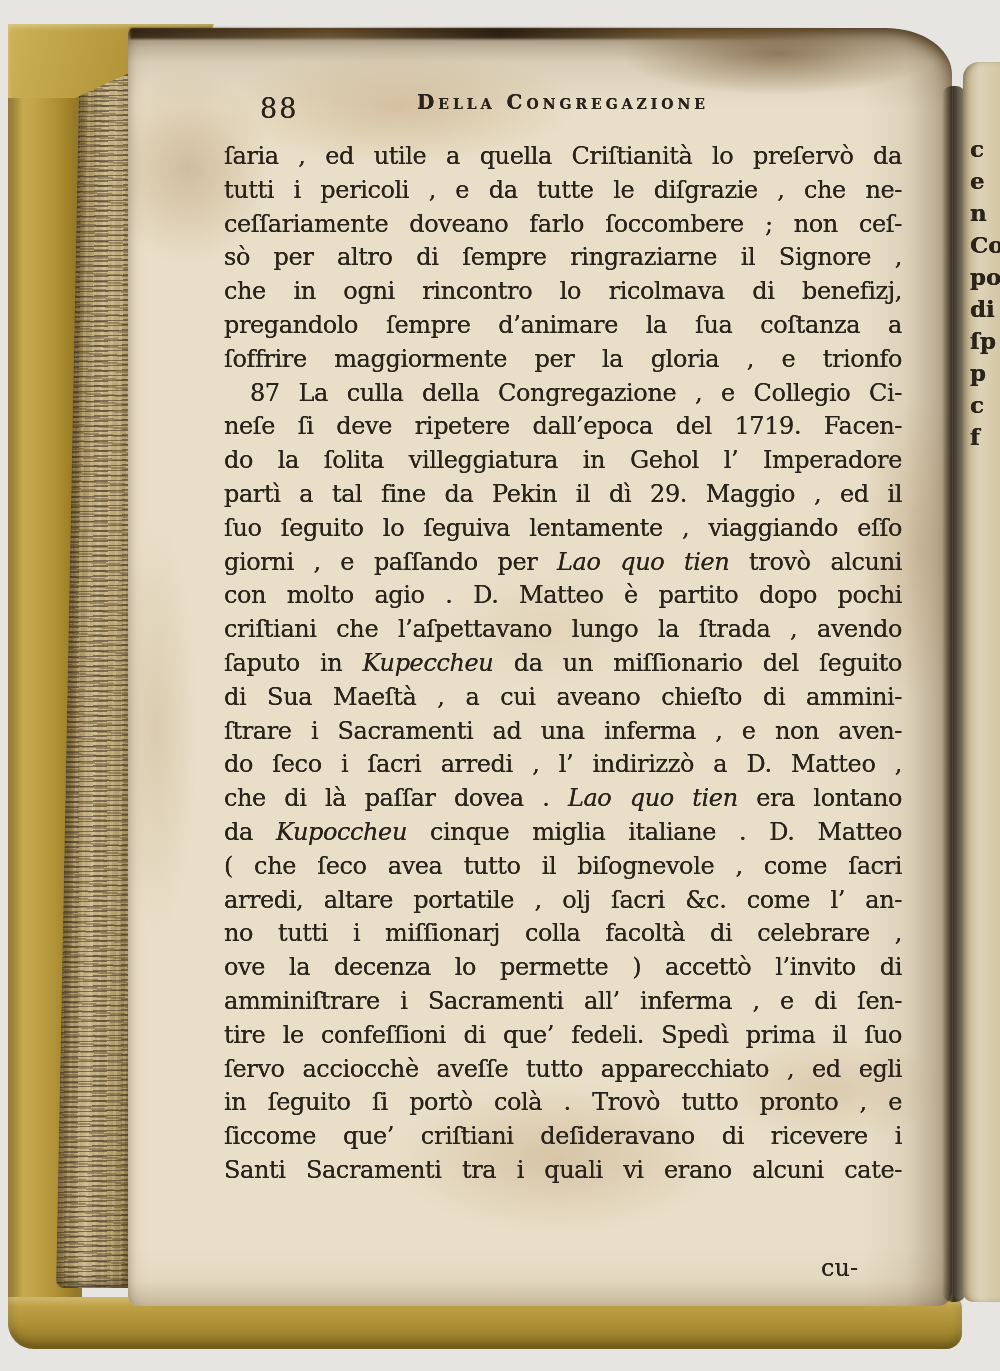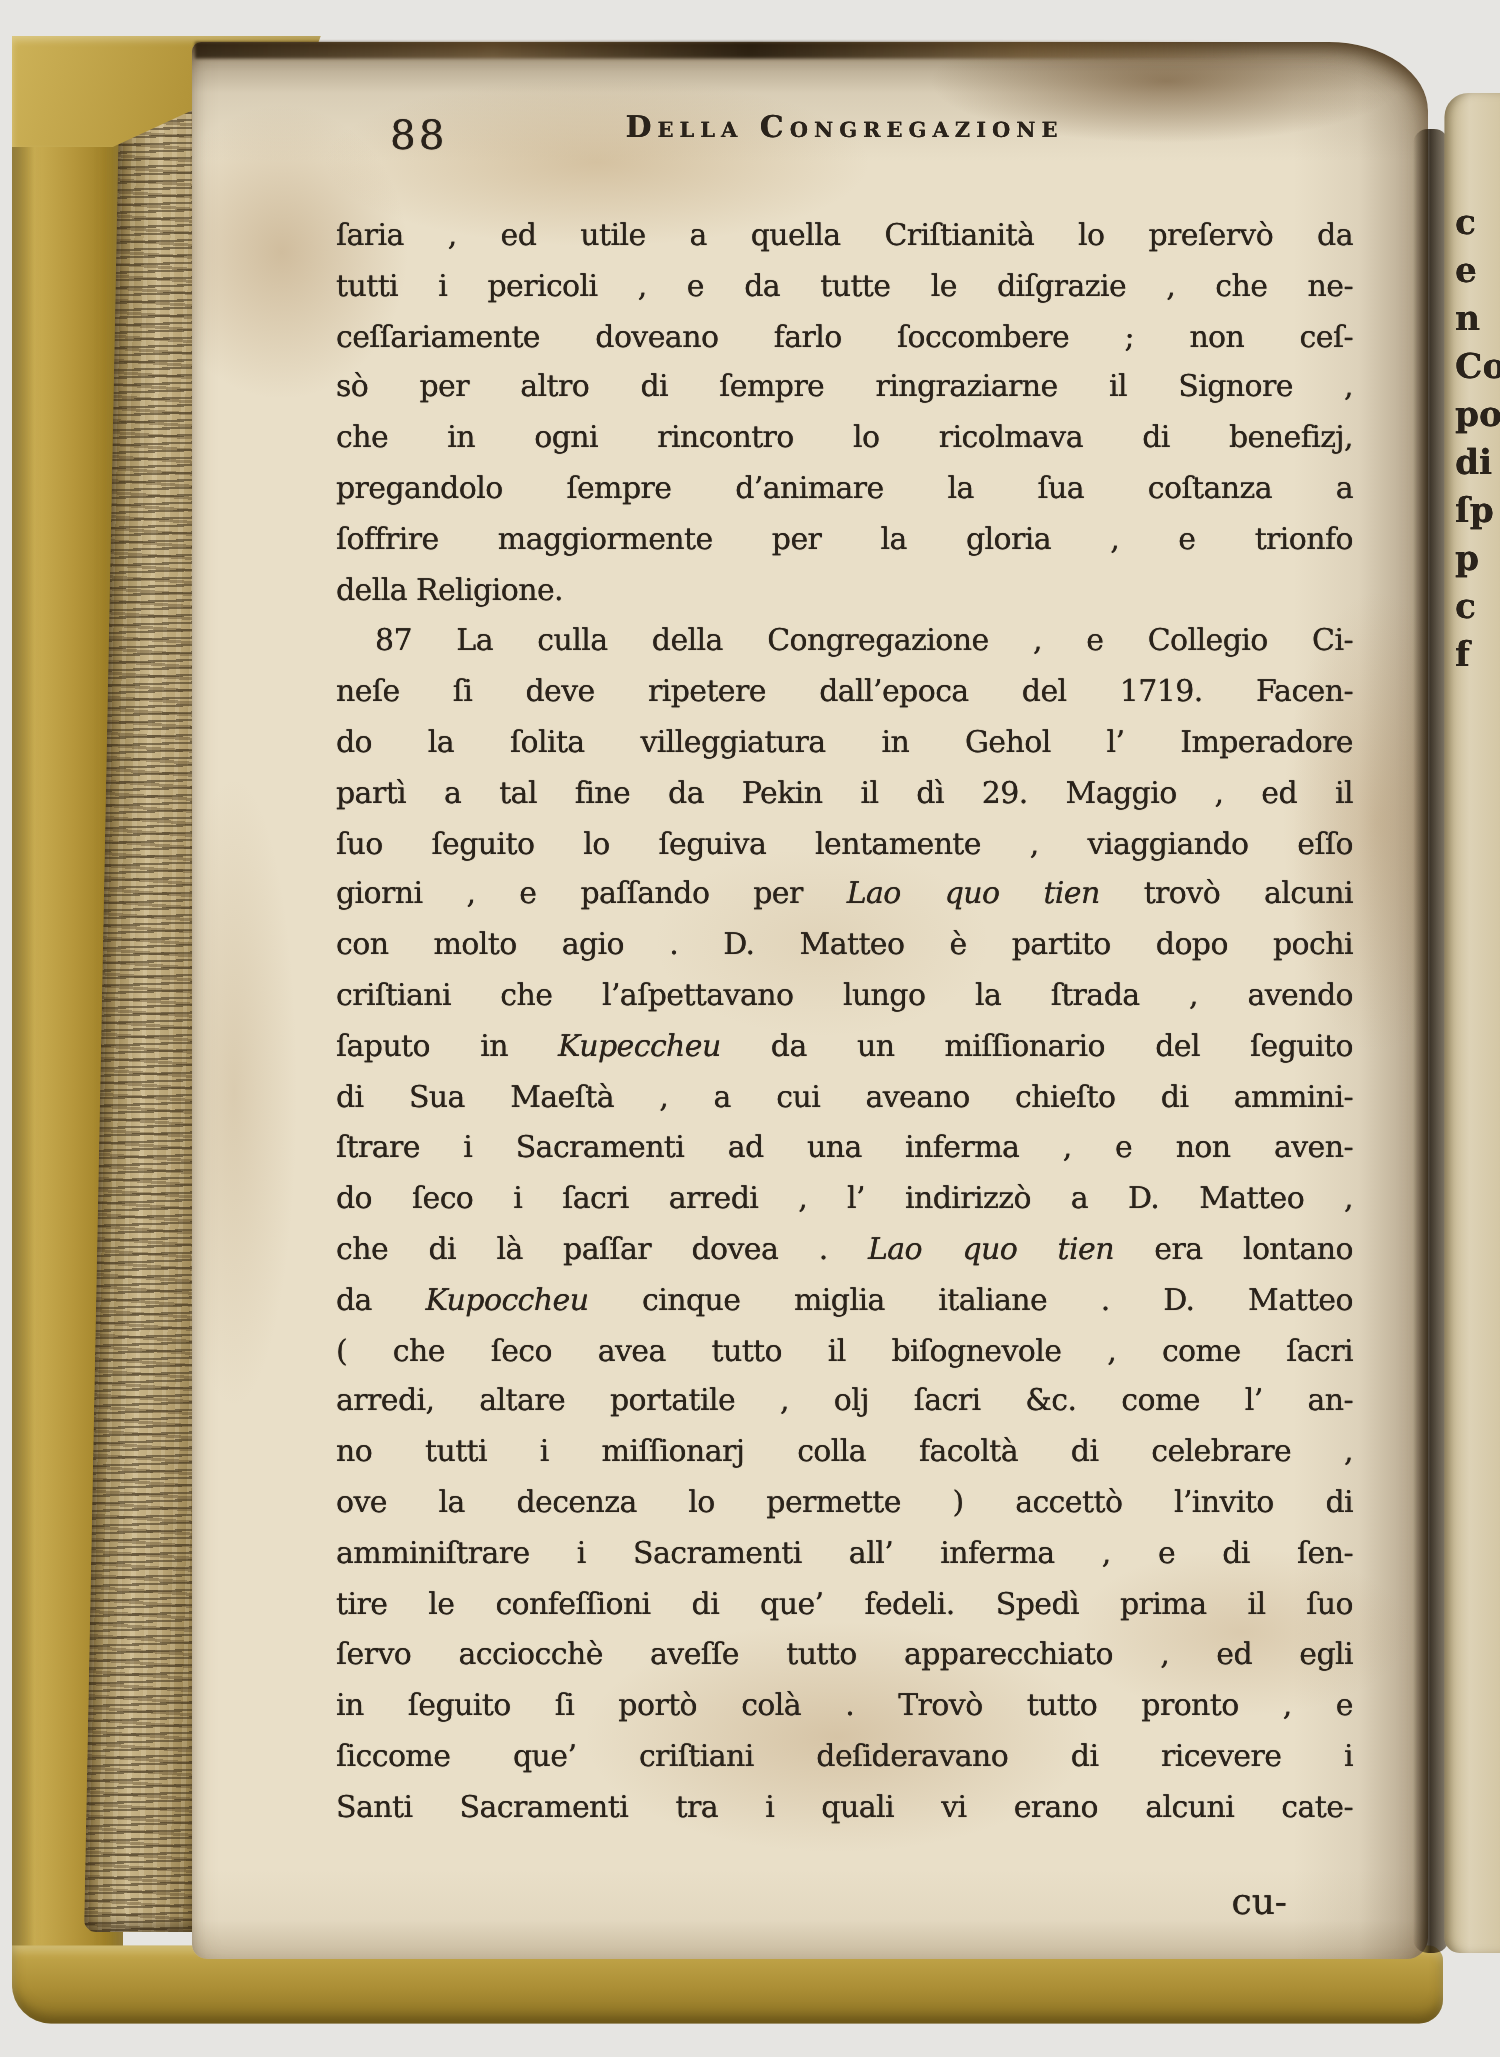--- a/index.html
+++ b/index.html
@@ -66,36 +66,36 @@
                inset -10px 8px 16px -8px rgba(80,55,25,.5),
                inset 10px 0 18px -12px rgba(80,60,30,.4);
   }
   .page-top-edge{
     position:absolute;left:2px;top:0;width:710px;height:11px;
     background:linear-gradient(90deg, rgba(40,28,12,.85), rgba(80,56,24,.6) 28%, rgba(35,24,10,.9) 52%, rgba(95,68,30,.55) 78%, rgba(0,0,0,0));
     border-radius:4px 40px 40px 4px;
     filter:blur(1px);
   }
 
-  .header{position:absolute;left:96px;top:44px;width:678px;height:40px;}
+  .header{position:absolute;left:96px;top:62px;width:678px;height:40px;}
   .pagenum{
     position:absolute;left:36px;top:3px;
     font-size:27px;letter-spacing:2px;
     text-shadow:0 0 .5px currentColor;
   }
   .running-title{
     display:block;text-align:center;
     font-variant:small-caps;font-weight:bold;
     font-size:20px;letter-spacing:4px;
     text-shadow:0 0 .4px currentColor;
   }
 
   .text-block{
     position:absolute;left:96px;top:112px;width:678px;
-    font-size:20px;line-height:33.8px;letter-spacing:-0.4px;
+    font-size:24px;line-height:33.8px;letter-spacing:-0.4px;
     text-align:justify;
     text-shadow:0 0 .45px currentColor;
   }
   .line{height:33.8px;text-align:justify;text-align-last:justify;white-space:nowrap;}
   .line.end{text-align-last:left;}
   .line.indent{text-indent:26px;}
   .it{font-style:italic;}
 
   .catchword{
     position:absolute;right:94px;top:1226px;
@@ -144,21 +144,20 @@
     </div>
 
     <div class="text-block">
         <div class="line"><span>ſaria , ed utile a quella Criſtianità lo preſervò da</span></div>
         <div class="line"><span>tutti i pericoli , e da tutte le diſgrazie , che ne-</span></div>
         <div class="line"><span>ceſſariamente doveano farlo ſoccombere ; non ceſ-</span></div>
         <div class="line"><span>sò per altro di ſempre ringraziarne il Signore ,</span></div>
         <div class="line"><span>che in ogni rincontro lo ricolmava di benefizj,</span></div>
         <div class="line"><span>pregandolo ſempre d’animare la ſua coſtanza a</span></div>
         <div class="line"><span>ſoffrire maggiormente per la gloria , e trionfo</span></div>
-        <div class="line end"><span>della Religione.</span></div>
         <div class="line indent"><span>87 La culla della Congregazione , e Collegio Ci-</span></div>
         <div class="line"><span>neſe ſi deve ripetere dall’epoca del 1719. Facen-</span></div>
         <div class="line"><span>do la ſolita villeggiatura in Gehol l’ Imperadore</span></div>
         <div class="line"><span>partì a tal fine da Pekin il dì 29. Maggio , ed il</span></div>
         <div class="line"><span>ſuo ſeguito lo ſeguiva lentamente , viaggiando eſſo</span></div>
         <div class="line"><span>giorni , e paſſando per </span><span class="it">Lao quo tien</span><span> trovò alcuni</span></div>
         <div class="line"><span>con molto agio . D. Matteo è partito dopo pochi</span></div>
         <div class="line"><span>criſtiani che l’aſpettavano lungo la ſtrada , avendo</span></div>
         <div class="line"><span>ſaputo in </span><span class="it">Kupeccheu</span><span> da un miſſionario del ſeguito</span></div>
         <div class="line"><span>di Sua Maeſtà , a cui aveano chieſto di ammini-</span></div>

